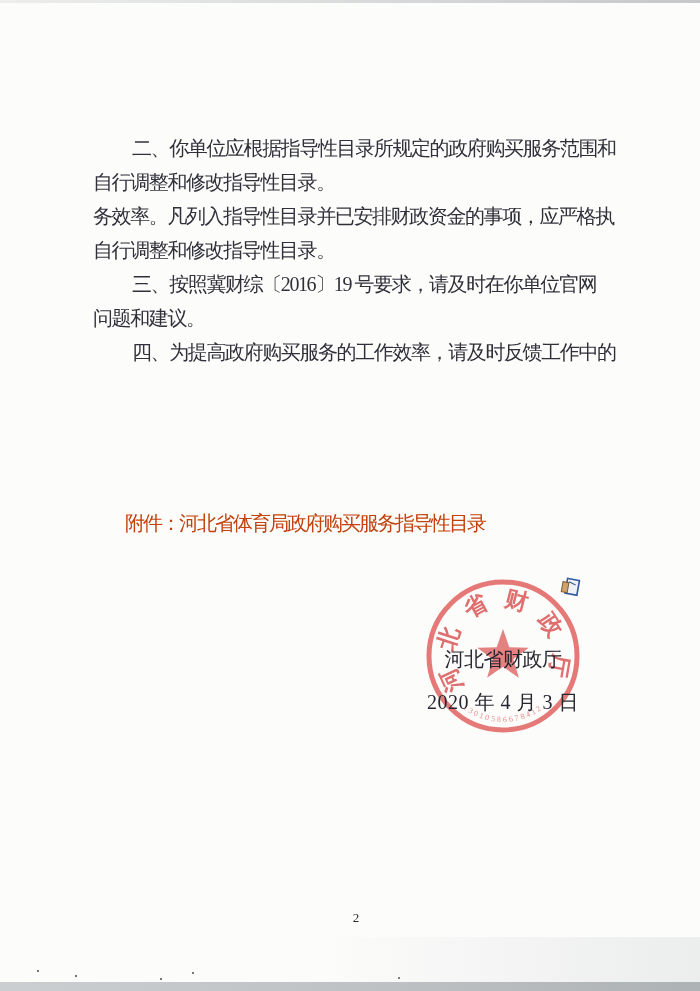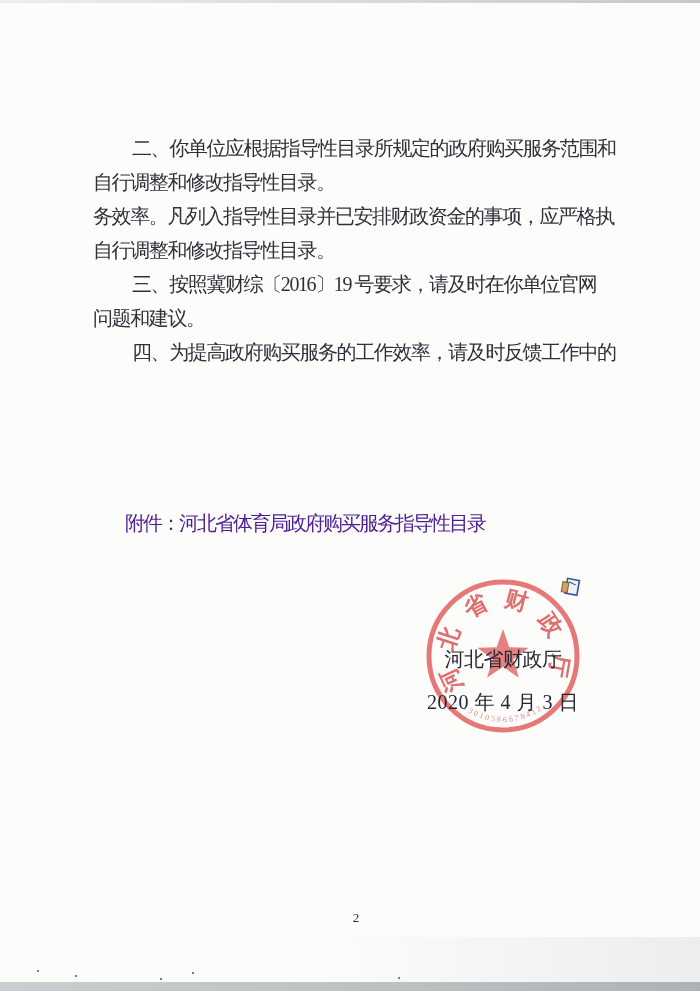--- a/index.html
+++ b/index.html
@@ -14,21 +14,21 @@
   }
   .doc-text {
     position:absolute; left:93px; top:131px; width:524px;
     font-size:20px; line-height:34px; letter-spacing:-1.4px;
     color:#30303a;
   }
   .doc-text .line { height:34px; white-space:nowrap; }
   .doc-text .line.indent { padding-left:39px; }
   .attachment {
     position:absolute; left:125px; top:510px;
-    font-size:20px; letter-spacing:-2px; color:#4c1d95; white-space:nowrap;
+    font-size:20px; letter-spacing:-2px; color:#c2410c; white-space:nowrap;
   }
   .seal {
     position:absolute; left:420px; top:576px; width:166px; height:166px;
     z-index:2; filter:blur(0.35px); opacity:0.92;
   }
   .seal text { font-family:"Liberation Serif","DejaVu Serif",serif; }
   .signature {
     position:absolute; left:412px; top:646px; width:182px;
     text-align:center; color:#262630; z-index:3;
   }

